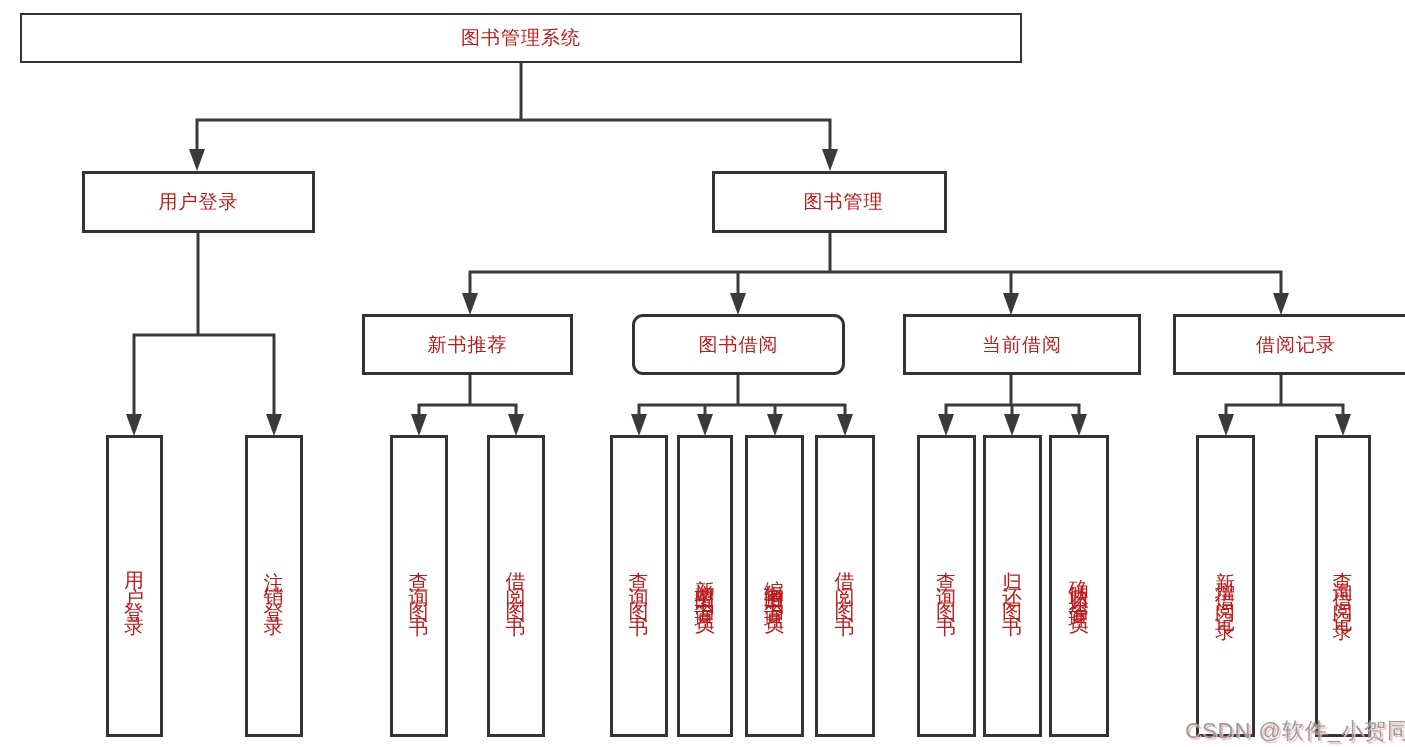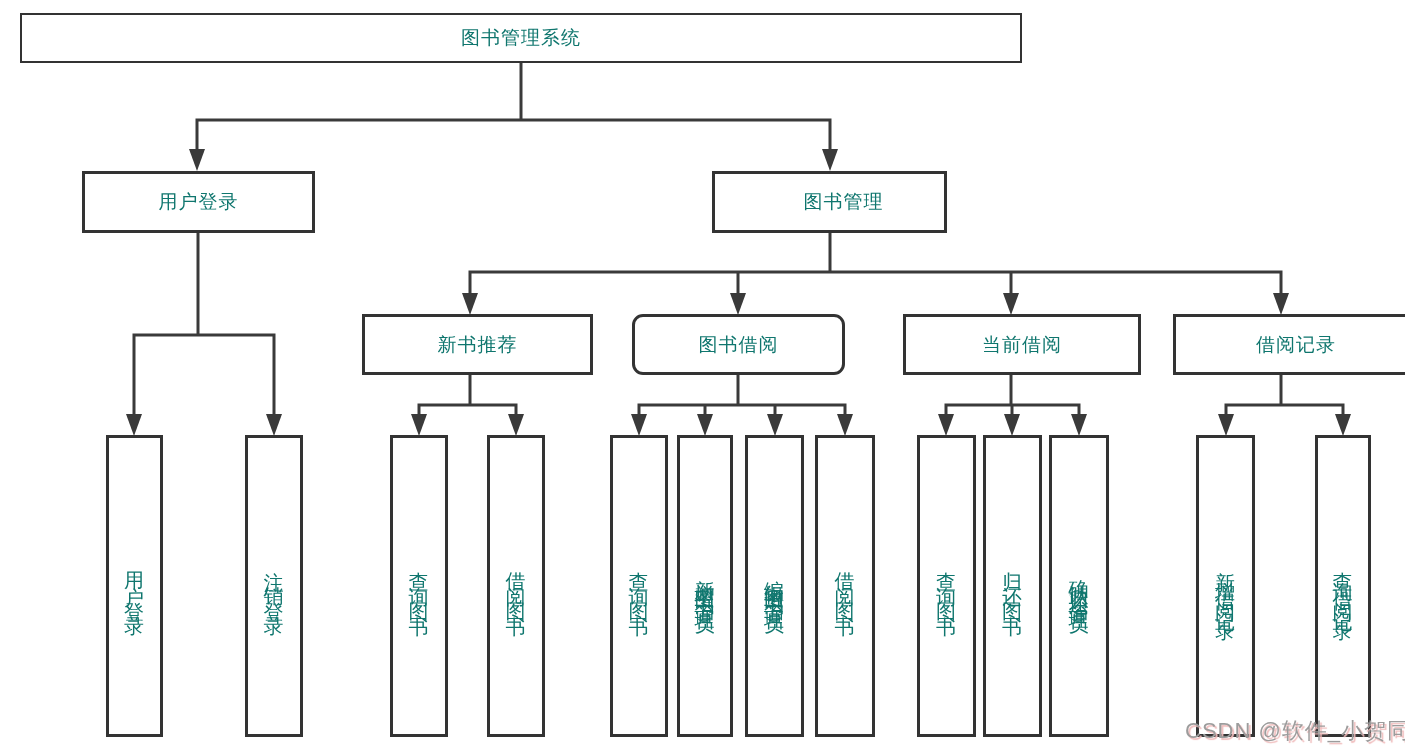--- a/index.html
+++ b/index.html
@@ -20,21 +20,21 @@
     width: 1405px; height: 747px;
   }
 
   .box {
     position: absolute;
     border: 3px solid #333333;
     background: #ffffff;
     display: flex;
     align-items: center;
     justify-content: center;
-    color: #0f766e;
+    color: #b91c1c;
   }
 
   .root-box {
     left: 20px; top: 13px;
     width: 1002px; height: 50px;
     border-width: 2px;
   }
 
   .lvl2 { top: 171px; height: 62px; }
   .lvl3 { top: 314px; height: 61px; }
@@ -130,21 +130,21 @@
     <span class="hlabel">图书管理系统</span>
   </div>
 
   <div class="box lvl2" style="left:82px; width:233px;">
     <span class="hlabel">用户登录</span>
   </div>
   <div class="box lvl2" style="left:712px; width:235px;padding-left:28px;">
     <span class="hlabel">图书管理</span>
   </div>
 
-  <div class="box lvl3" style="left:362px; width:231px;">
+  <div class="box lvl3" style="left:362px; width:211px;">
     <span class="hlabel">新书推荐</span>
   </div>
   <div class="box lvl3" style="left:632px; width:213px;border-radius:11px;">
     <span class="hlabel">图书借阅</span>
   </div>
   <div class="box lvl3" style="left:903px; width:238px;">
     <span class="hlabel">当前借阅</span>
   </div>
   <div class="box lvl3" style="left:1173px; width:246px;">
     <span class="hlabel">借阅记录</span>

